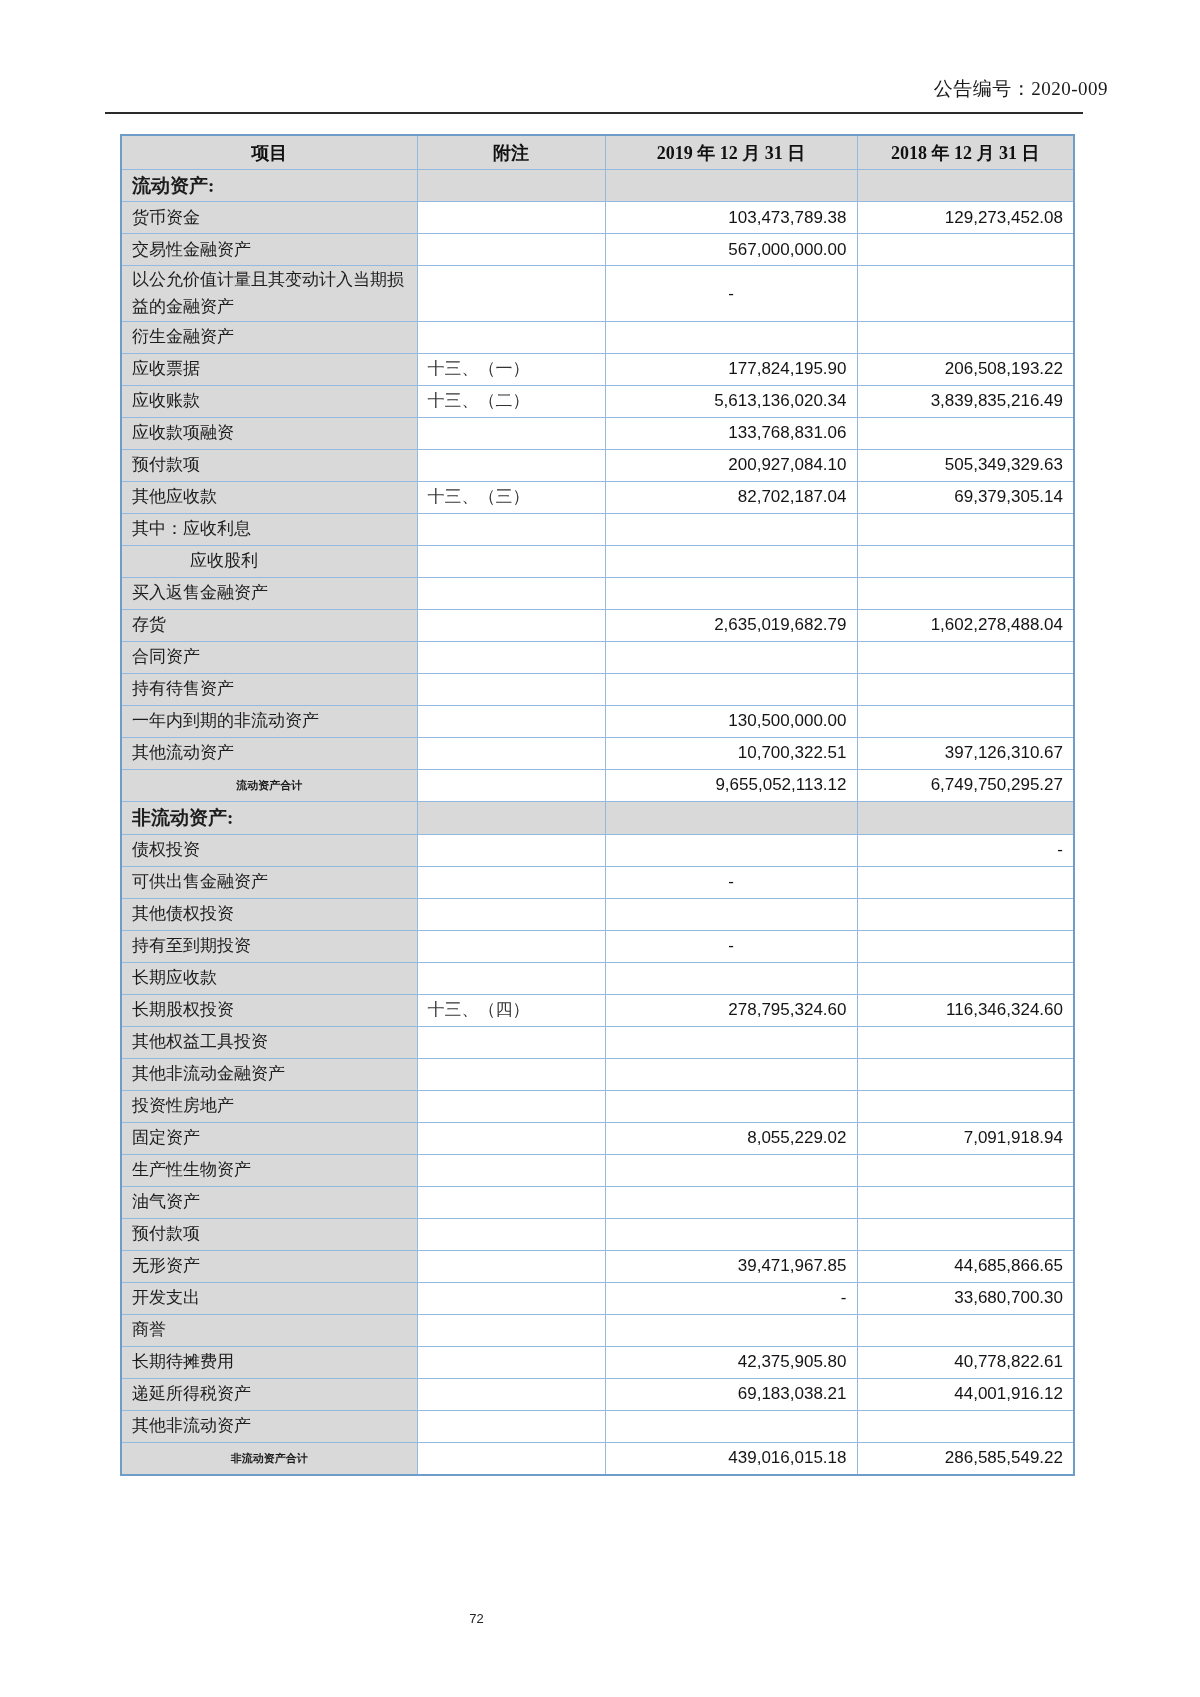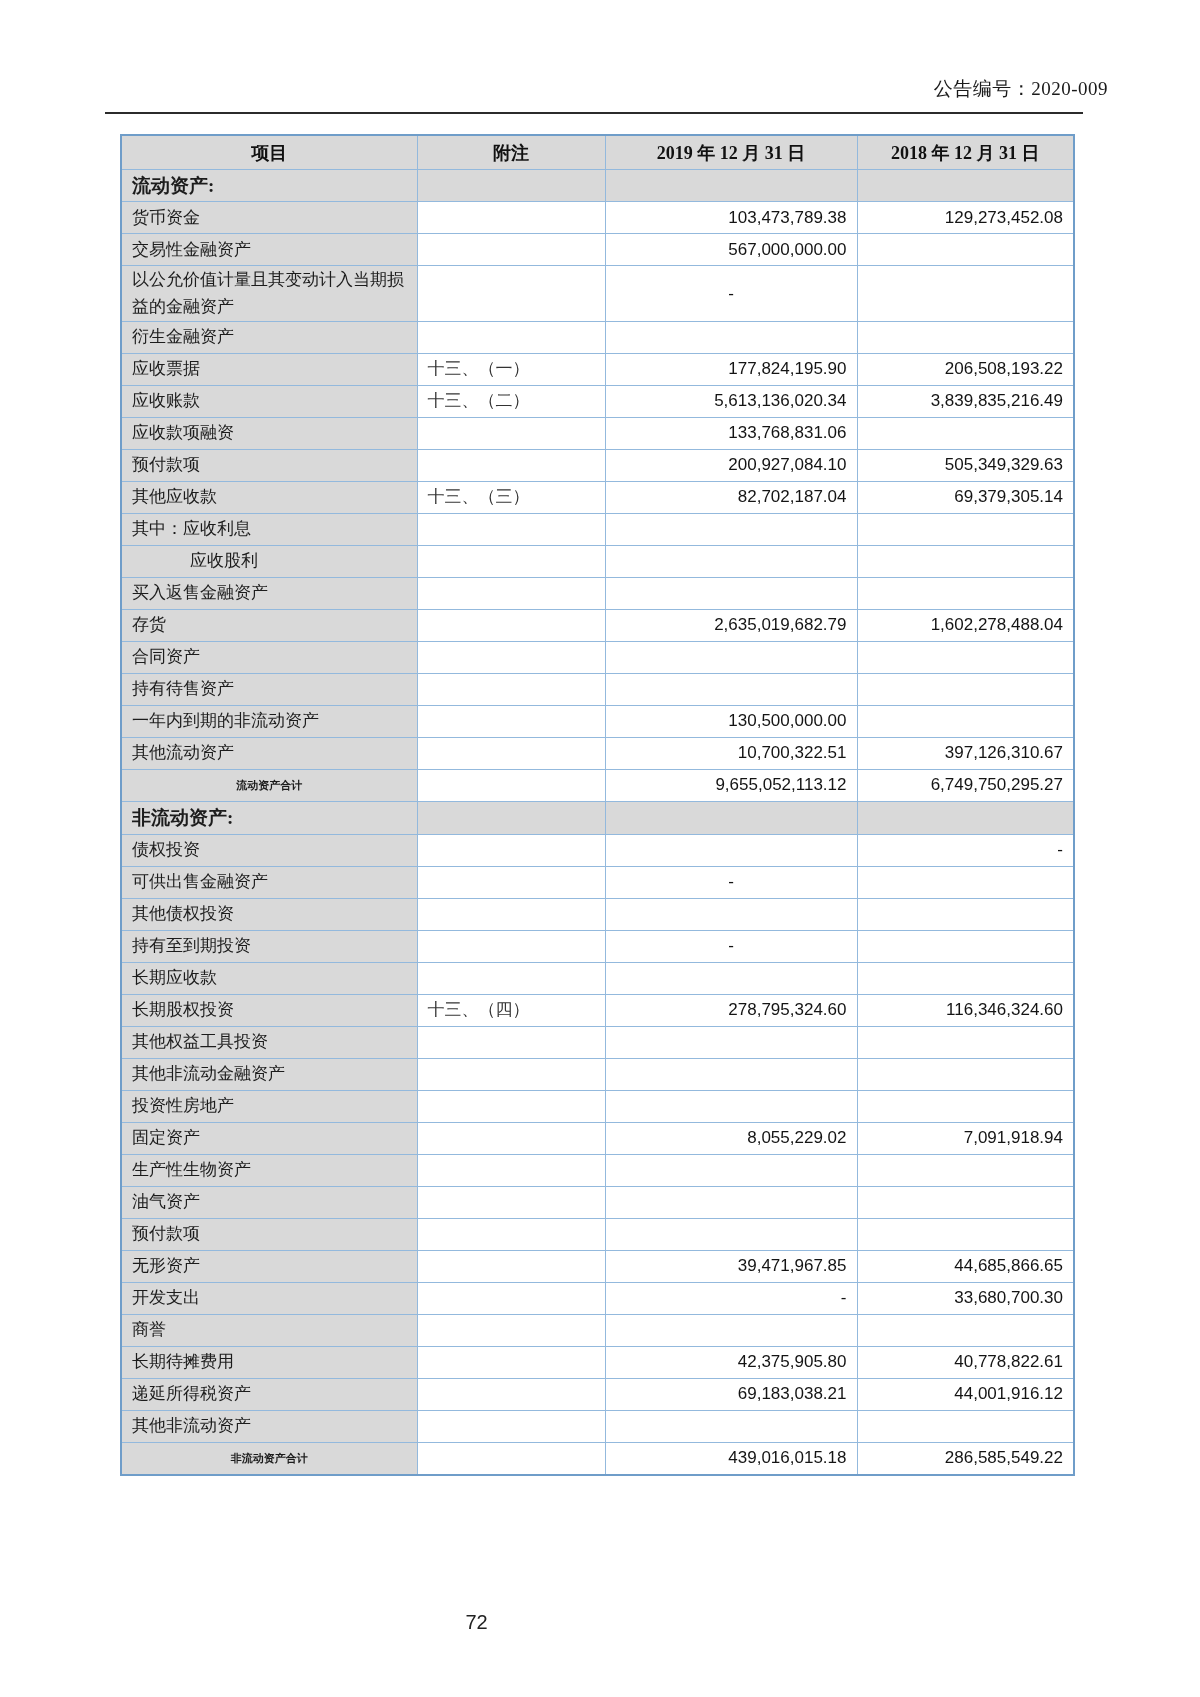--- a/index.html
+++ b/index.html
@@ -90,21 +90,21 @@
     padding-left: 68px;
   }
   td.c-num.center {
     text-align: center;
   }
   .page-number {
     margin-top: 135px;
     width: 953px;
     text-align: center;
     font-family: "Liberation Sans", "DejaVu Sans", sans-serif;
-    font-size: 20px;
+    font-size: 13px;
     color: #222;
   }
 </style>
 </head>
 <body>
 
 <div class="page">
 
   <div class="doc-header">
     <div class="announce-no">公告编号：2020-009</div>

